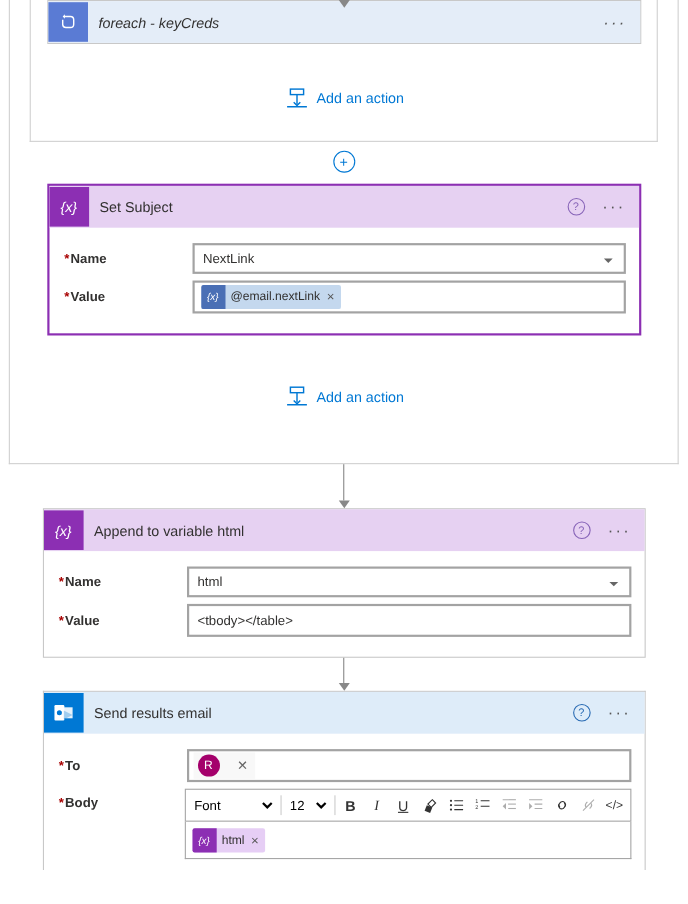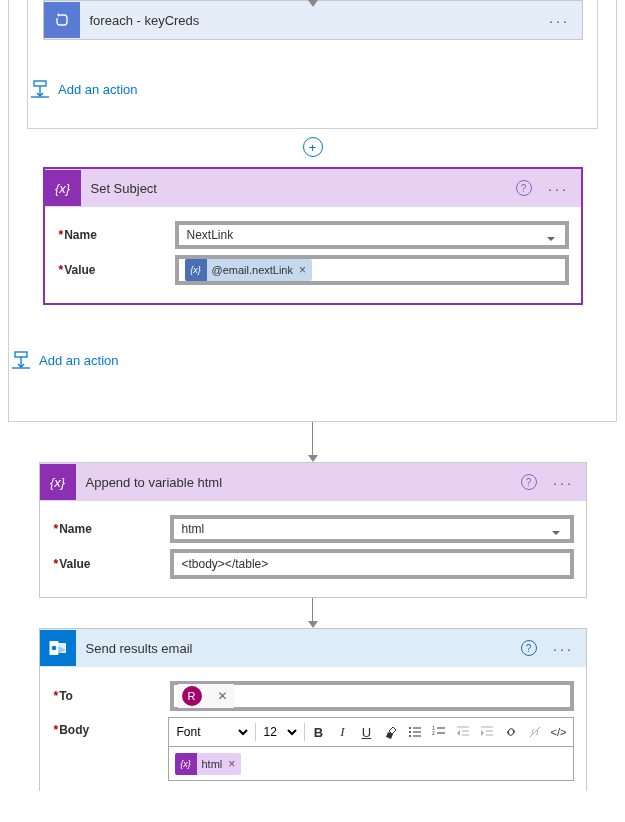--- a/index.html
+++ b/index.html
@@ -30,21 +30,21 @@
     width: 540px;
   }
   .card-header {
     display: flex;
     align-items: center;
     height: 38px;
     padding: 0 8px 0 0;
   }
   .card-header.purple { background: #e6d1f2; }
   .card-header.lightblue { background: #deecf9; }
-  .card-header.foreach-blue { background: #e4edf8; }
+  .card-header.foreach-blue { background: #e4edf8; font-style: italic; }
   .icon-box {
     width: 36px;
     height: 36px;
     display: flex;
     align-items: center;
     justify-content: center;
     flex-shrink: 0;
   }
   .icon-box.purple { background: #8c2fb3; }
   .icon-box.outlook { background: #0078d4; }
@@ -86,21 +86,21 @@
   .field-label {
     width: 118px;
     font-size: 12px;
     color: #323130;
     padding-left: 2px;
     font-weight: bold;
   }
   .field-label .req { color: #a80000; margin-right: 1px; }
   .field-input {
     flex: 1;
-    border: 4px solid #a3a3a3;
+    border: 2px solid #a3a3a3;
     height: 28px;
     display: flex;
     align-items: center;
     padding: 0 8px;
     font-size: 12px;
     background: #fff;
     position: relative;
   }
   .field-input.select::after {
     content: "";
@@ -137,21 +137,21 @@
   .pill-icon.blue { background: #4a6fb5; color: #fff; }
   .pill-close {
     margin-left: 6px;
     font-size: 12px;
     color: #555;
     cursor: pointer;
   }
   .add-action {
     display: flex;
     align-items: center;
-    justify-content: flex-start;
+    justify-content: center;
     color: #0078d4;
     font-size: 13px;
     cursor: pointer;
     padding: 24px 0;
   }
   .add-action-icon {
     width: 22px; height: 18px;
     margin-right: 8px;
     position: relative;
   }

